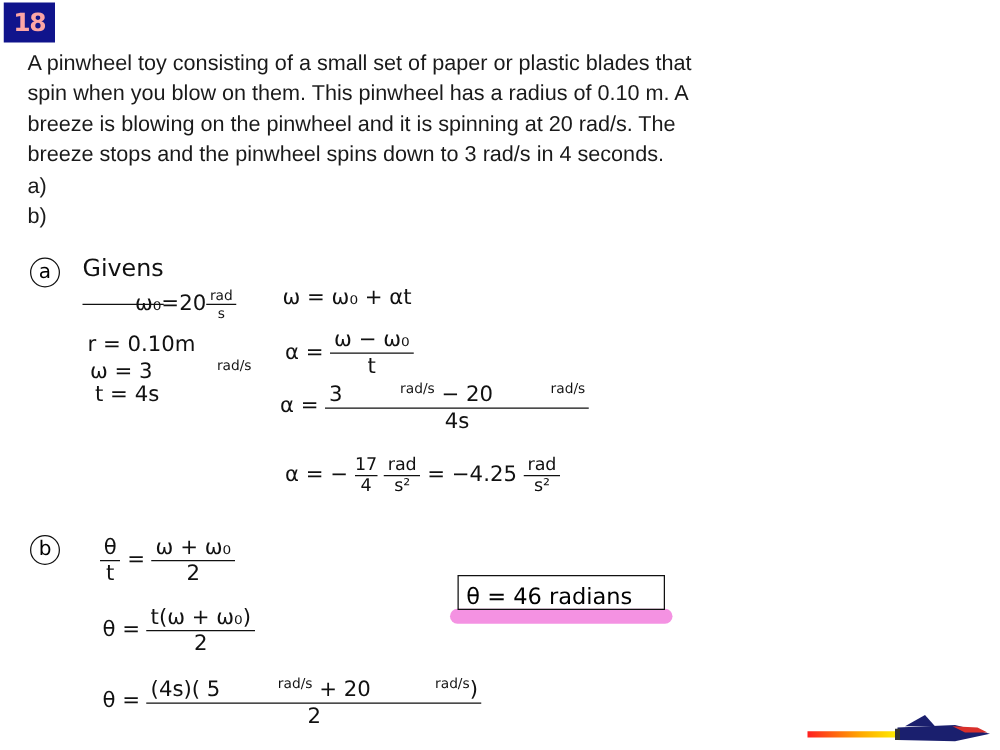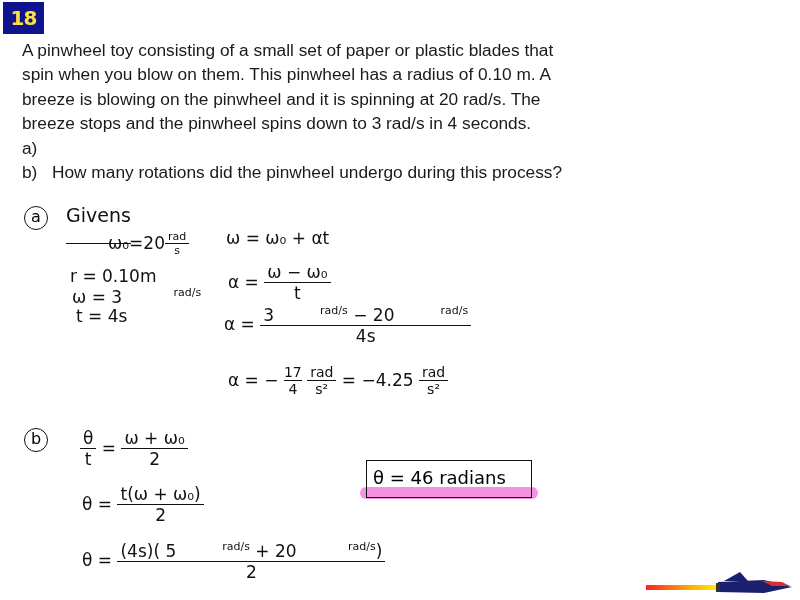--- a/index.html
+++ b/index.html
@@ -1,47 +1,46 @@
 <!DOCTYPE html>
 <html><head>
   <meta charset="utf-8">
   <style>
     html, body { margin:0; padding:0; }
     body { width:800px; height:600px; background:#ffffff; position:relative; overflow:hidden; font-family:"Liberation Sans", sans-serif; }
-    .badge { position:absolute; left:3px; top:2px; width:41px; height:32px; background:#10148c; color:#fde047; font-family:"DejaVu Sans", sans-serif; font-weight:bold; font-size:20px; line-height:32px; text-align:center; letter-spacing:-1px; }
+    .badge { position:absolute; left:3px; top:2px; width:41px; height:32px; background:#10148c; color:#fca5a5; font-family:"DejaVu Sans", sans-serif; font-weight:bold; font-size:20px; line-height:32px; text-align:center; letter-spacing:-1px; }
     .problem { position:absolute; left:22px; top:38px; width:620px; font-size:17.3px; line-height:24.4px; color:#1a1a1a; }
     .problem p { margin:0; white-space:nowrap; }
     .problem .q { display:flex; }
     .problem .q .ql { width:30px; }
     .hw { position:absolute; font-family:"DejaVu Sans", sans-serif; color:#111; font-size:17px; white-space:nowrap; }
     .circle { position:absolute; width:22px; height:22px; border:1.6px solid #111; border-radius:50%; text-align:center; line-height:20px; font-size:16px; font-family:"DejaVu Sans", sans-serif; }
     .frac { display:inline-flex; flex-direction:column; align-items:center; vertical-align:middle;text-align:center; }
     .frac .num { border-bottom:1.5px solid #111; padding:0 3px; }
     .frac .den { padding:0 3px; }
     .sup { font-size:11px; vertical-align:super;padding-left:46px; }
-    .answer-box { position:absolute; left:366px; top:460px; width:166px; height:38px; border:1.5px solid #111; font-family:"DejaVu Sans", sans-serif; font-size:18px; line-height:34px; padding-left:6px; box-sizing:border-box; }
+    .answer-box { position:absolute; left:366px; top:460px; width:166px; height:28px; border:1.5px solid #111; font-family:"DejaVu Sans", sans-serif; font-size:18px; line-height:34px; padding-left:6px; box-sizing:border-box; }
     .highlight { position:absolute; left:360px; top:487px; width:178px; height:12px; background:#f06ed8; opacity:0.75; border-radius:6px; }
     .rocket { position:absolute; left:644px; top:570px; width:152px; height:28px; }
   </style>
 </head>
 <body>
 
 <div class="badge">18</div>
 
 <div class="problem">
   <p>A pinwheel toy consisting of a small set of paper or plastic blades that</p>
   <p>spin when you blow on them. This pinwheel has a radius of 0.10 m. A</p>
   <p>breeze is blowing on the pinwheel and it is spinning at 20 rad/s. The</p>
   <p>breeze stops and the pinwheel spins down to 3 rad/s in 4 seconds.</p>
   <p class="q">
       <span class="ql">a)</span>
     </p>
   <p class="q">
       <span class="ql">b)</span>
-      <span>How many rotations did the pinwheel undergo during this process?</span>
     </p>
 </div>
 
 <div class="circle" style="left:24px;top:206px;">a</div>
 <div class="hw" style="left:66px;top:204px;font-size:19px;border-bottom:1.5px solid #111;padding-bottom:17px;">Givens</div>
 <div class="hw" style="left:68px;top:230px;margin-left:40px;">
   <span>ω₀</span>=<span>20</span><span class="frac" style="font-size:11px;">
       <span class="num">rad</span>
       <span class="den">s</span>
     </span>

